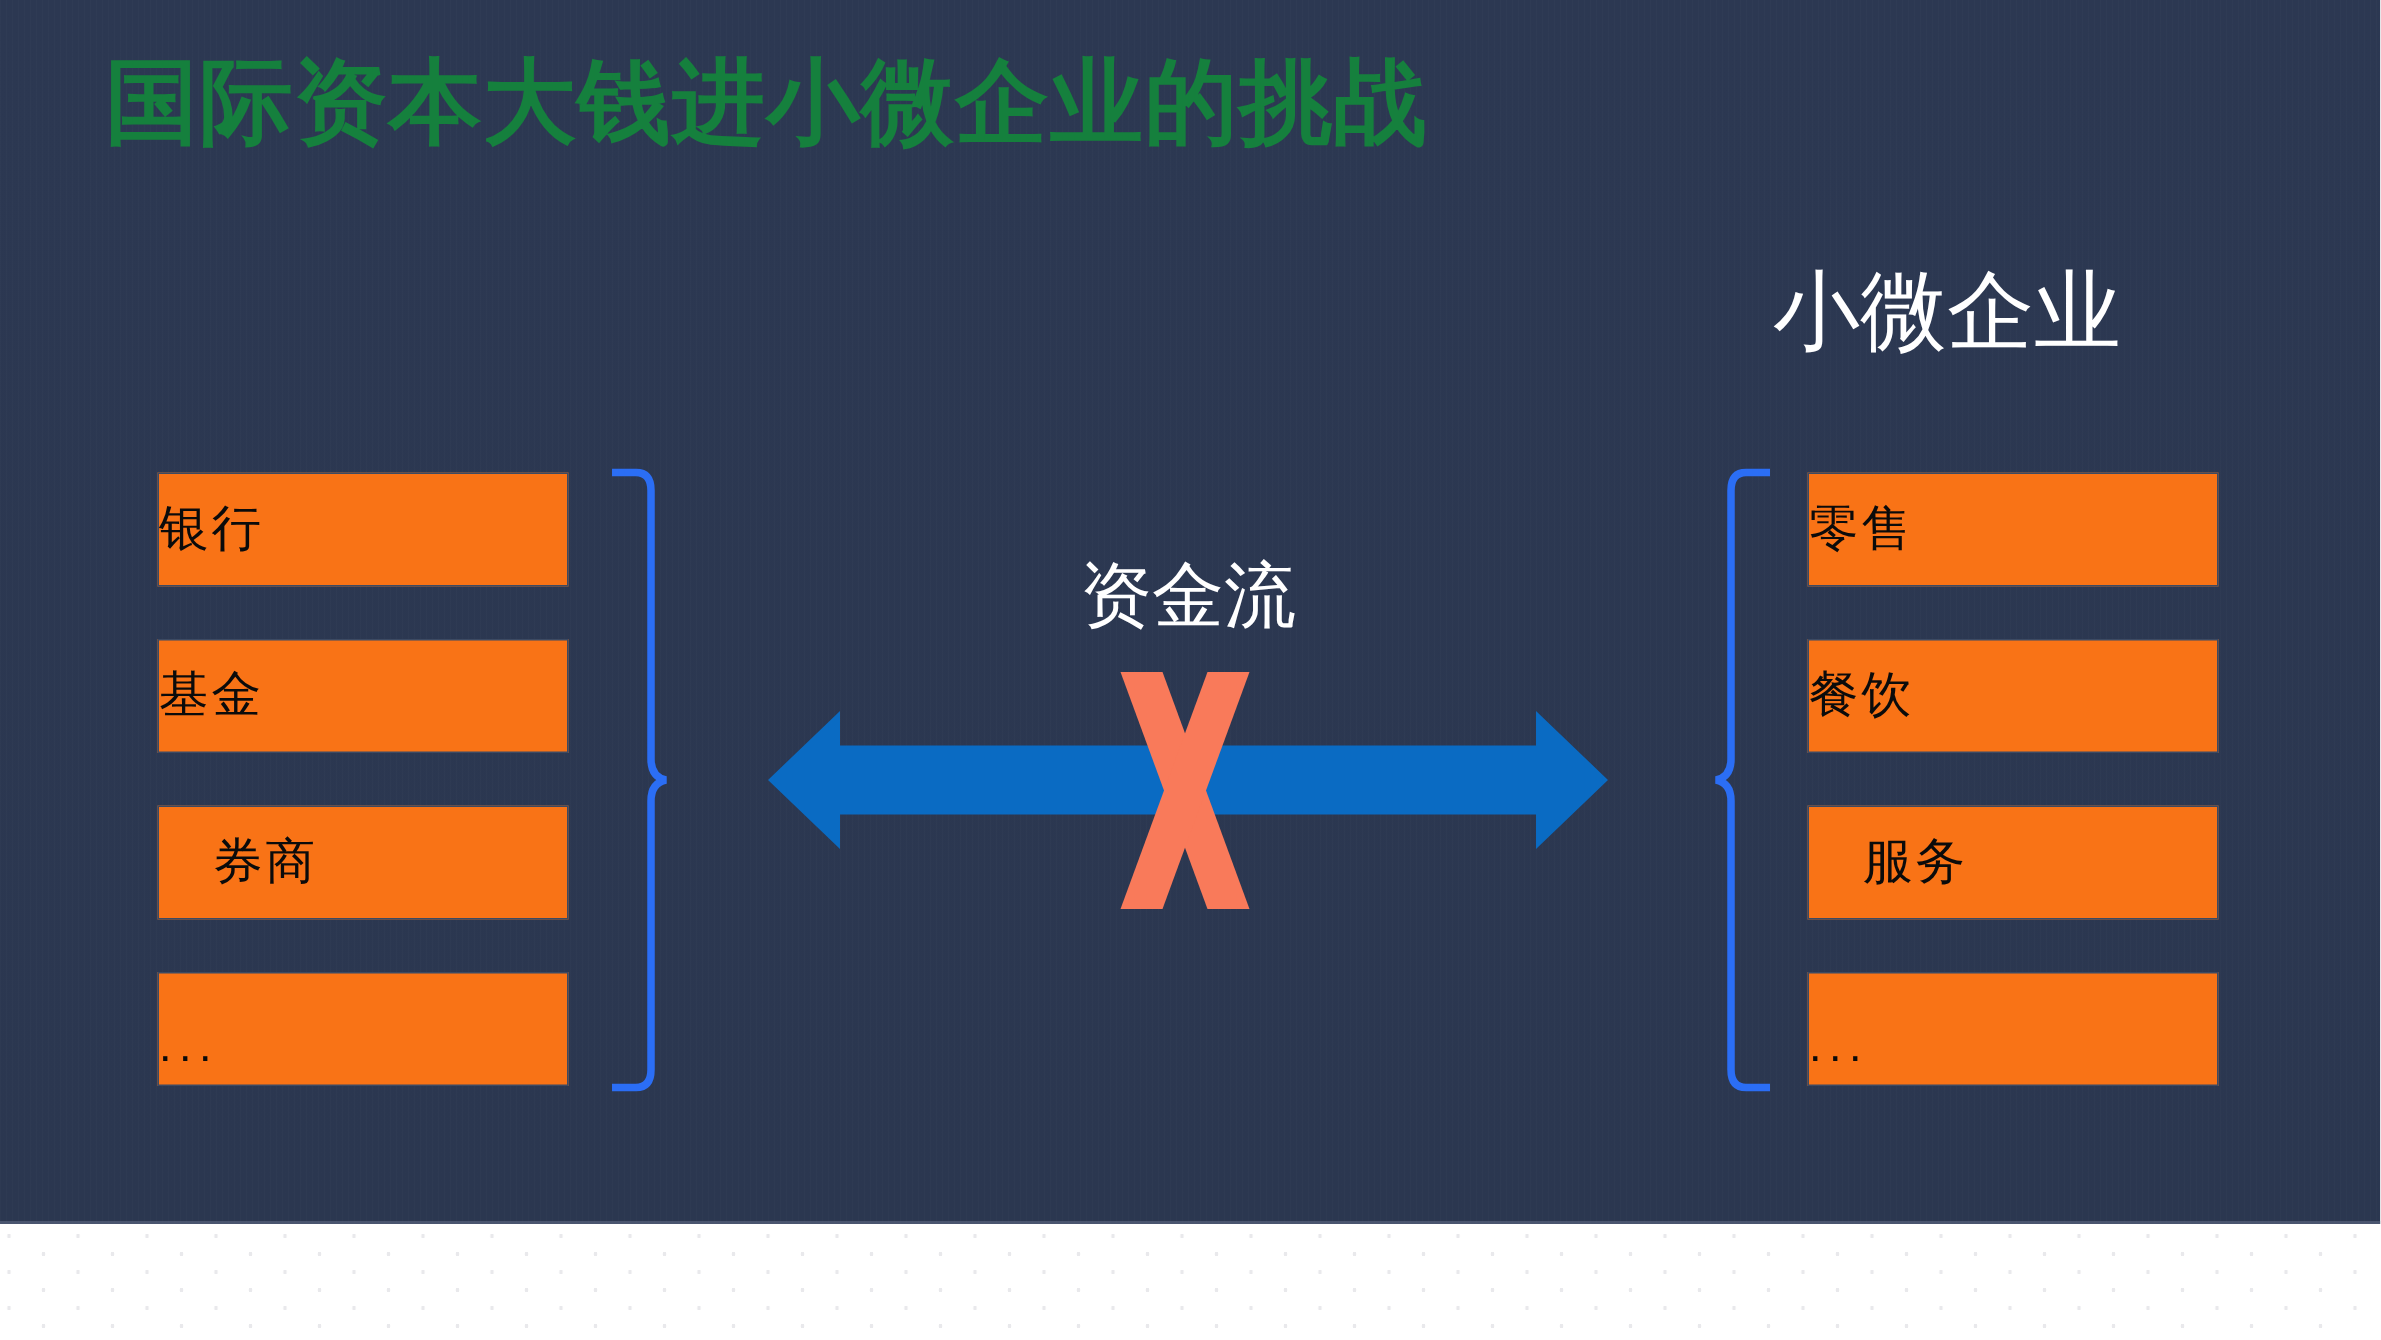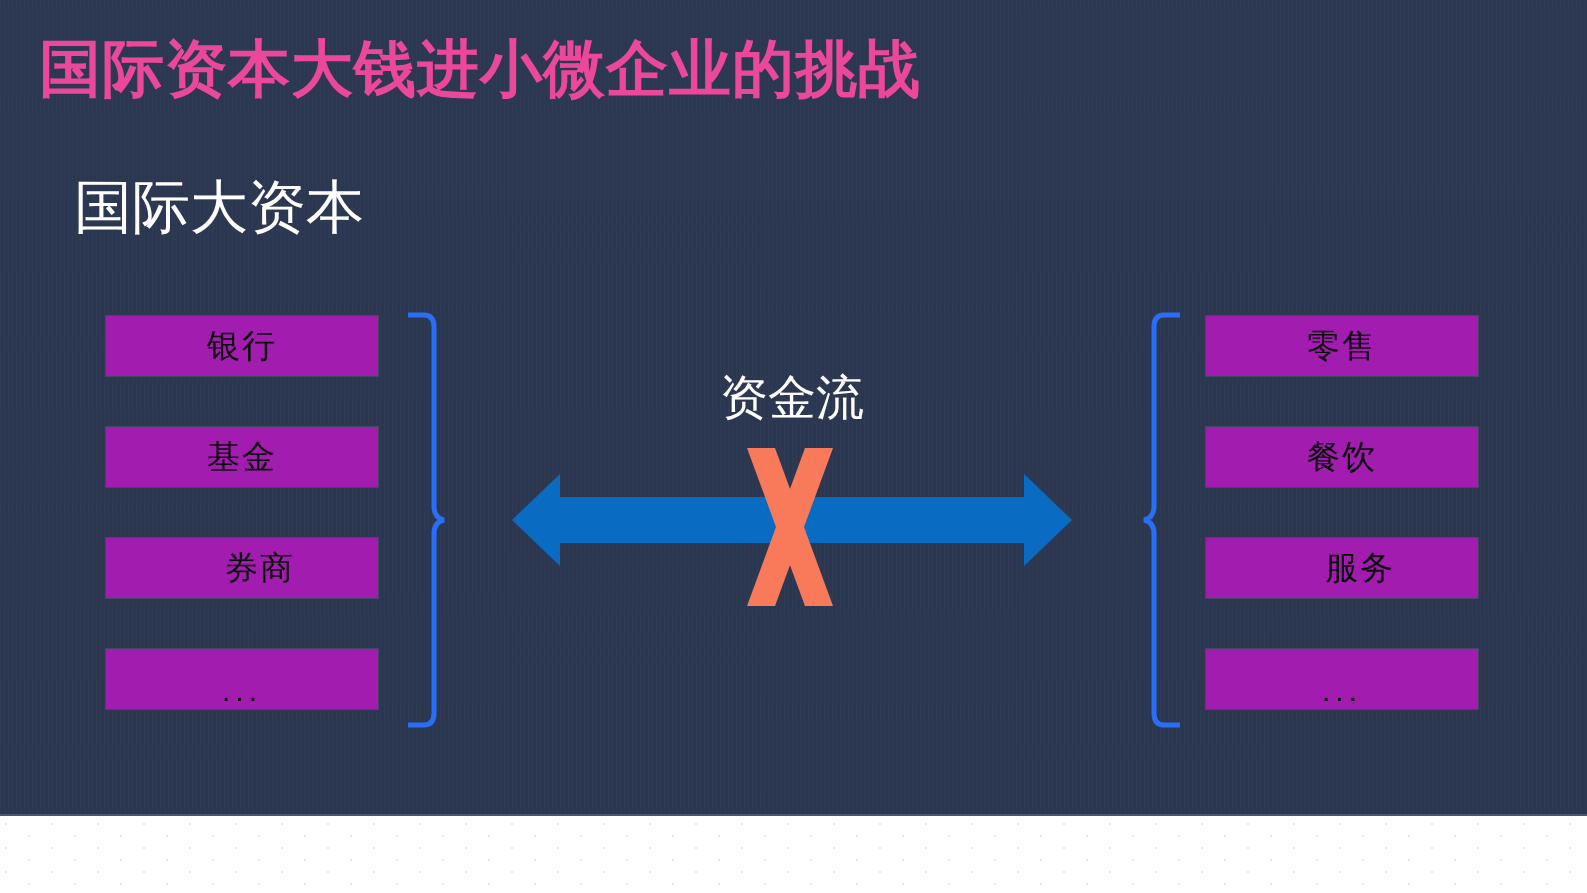--- a/index.html
+++ b/index.html
@@ -52,51 +52,51 @@
     background-color: #ffffff;
     background-image:
       radial-gradient(circle, #e9e9ec 1.2px, rgba(255,255,255,0) 1.4px),
       radial-gradient(circle, #e9e9ec 1.2px, rgba(255,255,255,0) 1.4px);
     background-size: 46px 24px, 46px 24px;
     background-position: 6px 8px, 29px 20px;
   }
   
   .title {
     position: absolute;
-    left: 39px;
+    left: 70px;
     top: 33px;
     font-size: 62px;
     font-weight: bold;
-    color: #ec4899;
+    color: #15803d;
     letter-spacing: 1px;
     white-space: nowrap;
     line-height: 1.15;
   }
   
   .col-heading {
     position: absolute;
     font-family: "Liberation Serif", "DejaVu Serif", serif;
     font-size: 58px;
     color: #ffffff;
     white-space: nowrap;
     line-height: 1.1;
   }
   .col-heading.left  { left: 74px;  top: 176px; }
   .col-heading.right { left: 1182px; top: 176px; }
   
   .box {
     position: absolute;
     width: 274px;
-    height: 62px;
-    background: #a21caf;
+    height: 76px;
+    background: #f97316;
     border: 1px solid #3c4a63;
     box-sizing: border-box;
     display: flex;
     align-items: center;
-    justify-content: center;
+    justify-content: flex-start;
   }
   .box-label {
     font-family: "Liberation Serif", "DejaVu Serif", serif;
     font-size: 33px;
     color: #0b0b0b;
     line-height: 1;
     letter-spacing: 2px;
   }
   .box-label.ellipsis {
     font-family: "Liberation Sans", "DejaVu Sans", sans-serif;
@@ -152,22 +152,22 @@
 </head>
 <body>
 
 <div class="slide">
 
   <div class="stage"></div>
   <div class="stage-edge"></div>
 
   <div class="title">国际资本大钱进小微企业的挑战</div>
 
-  <div class="col-heading left">国际大资本</div>
-
+
+  <div class="col-heading right">小微企业</div>
 
   <div class="col-left">
     <div class="box r0">
       <span class="box-label">银行</span>
     </div>
     <div class="box r1">
       <span class="box-label">基金</span>
     </div>
     <div class="box r2">
       <span class="box-label">券商</span>

